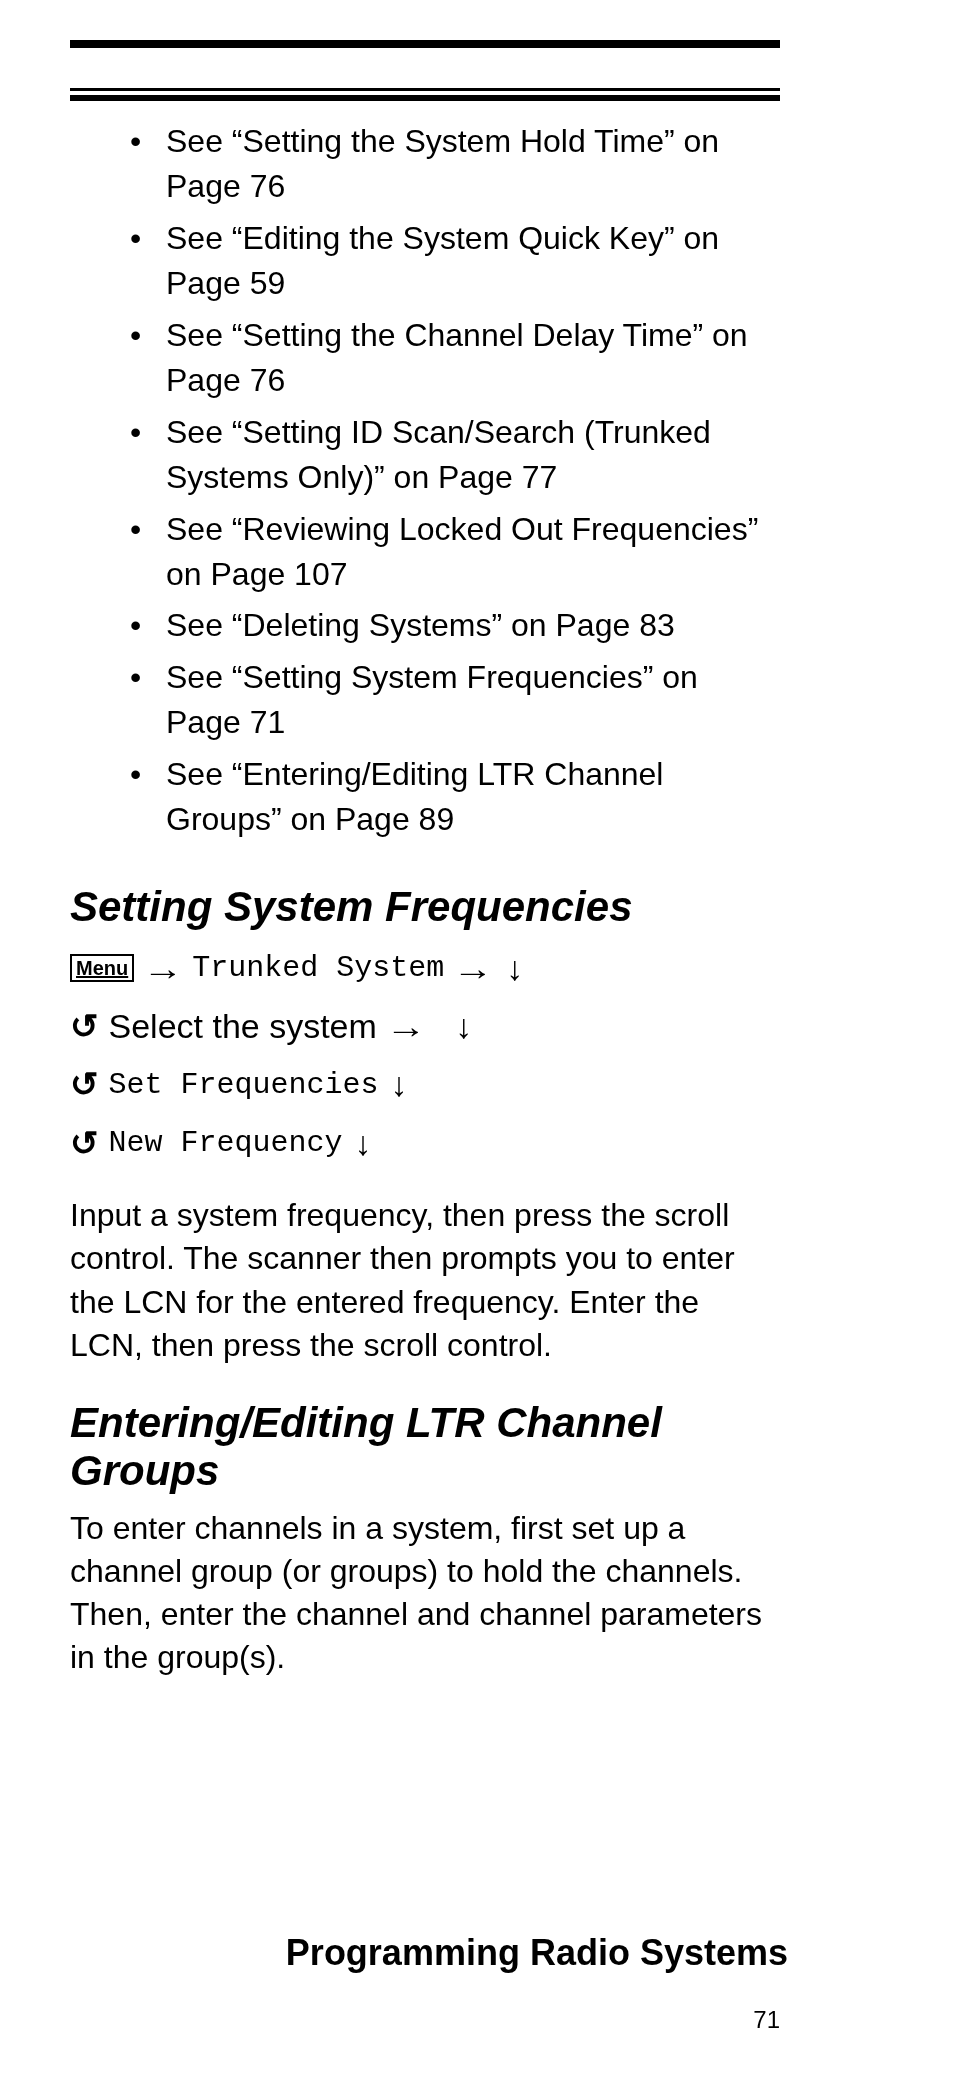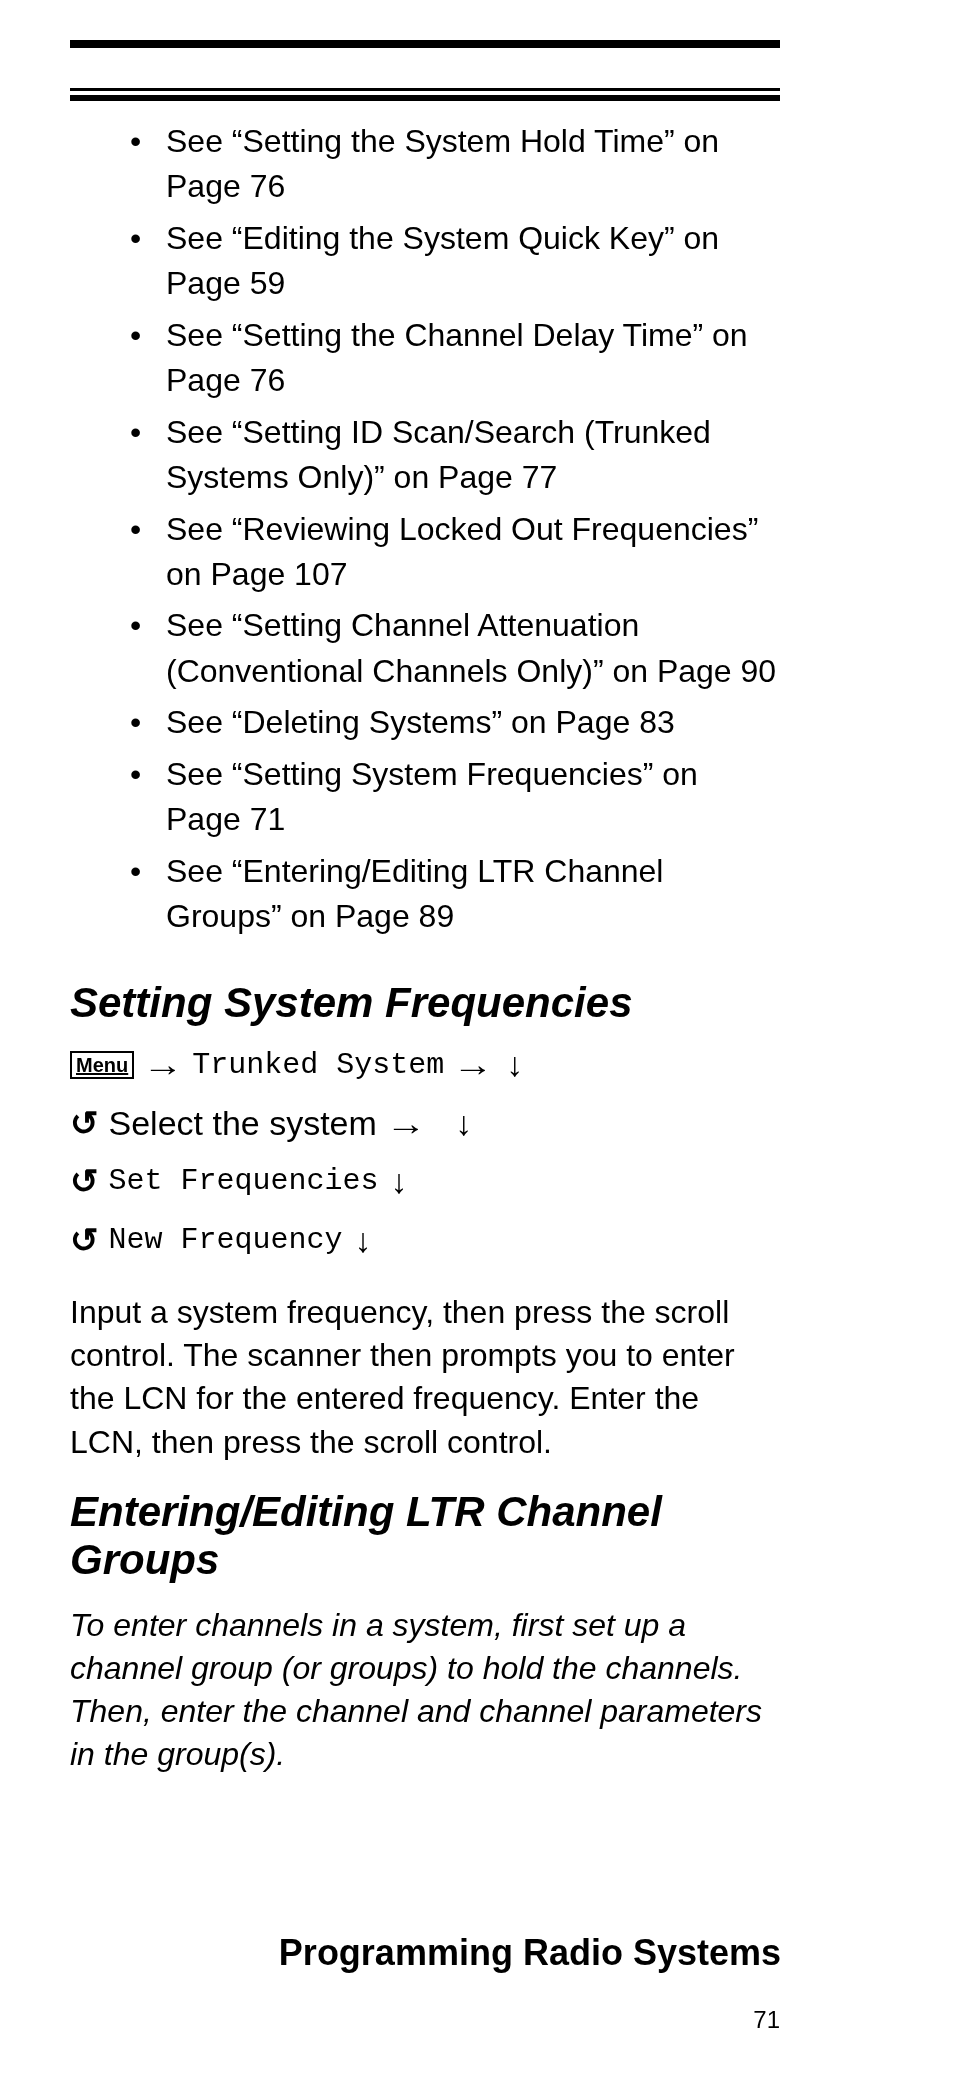--- a/index.html
+++ b/index.html
@@ -44,21 +44,21 @@
     content: "•";
     position: absolute;
     left: 0;
     top: 0;
     font-size: 32px;
   }
   h2.section {
     font-size: 42px;
     font-weight: bold;
     font-style: italic;
-    margin: 24px 0 10px 0;
+    margin: 32px 0 10px 0;
     font-family: Arial, Helvetica, sans-serif;
   }
   .navline {
     font-size: 30px;
     line-height: 1.6;
     margin: 4px 0;
     display: flex;
     align-items: center;
     flex-wrap: wrap;
     gap: 8px;
@@ -116,21 +116,21 @@
     padding: 0 4px;
     line-height: 1.2;
     font-family: Arial, Helvetica, sans-serif;
     text-decoration: underline;
     vertical-align: middle;
     position: relative;
     top: -2px;
   }
   .footer-title {
     position: absolute;
-    right: 59px;
+    right: 52px;
     bottom: 110px;
     font-size: 36px;
     font-weight: bold;
     font-family: Arial, Helvetica, sans-serif;
   }
   .page-number {
     position: absolute;
     right: 60px;
     bottom: 50px;
     font-size: 24px;
@@ -146,21 +146,20 @@
   <hr class="rule-thick">
 
   <div class="rule-thin-over-thick"></div>
 
   <ul class="refs">
     <li>See “Setting the System Hold Time” on Page 76</li>
     <li>See “Editing the System Quick Key” on Page 59</li>
     <li>See “Setting the Channel Delay Time” on Page 76</li>
     <li>See “Setting ID Scan/Search (Trunked Systems Only)” on Page 77</li>
     <li>See “Reviewing Locked Out Frequencies” on Page 107</li>
-    <li>See “Setting Channel Attenuation (Conventional Channels Only)” on Page 90</li>
     <li>See “Deleting Systems” on Page 83</li>
     <li>See “Setting System Frequencies” on Page 71</li>
     <li>See “Entering/Editing LTR Channel Groups” on Page 89</li>
   </ul>
 
   <h2 class="section">Setting System Frequencies</h2>
 
   <div class="navline">
     <span class="menu-key">Menu</span>
     <span class="arrow-right">→</span>
@@ -187,18 +186,18 @@
     <span class="scroll-icon">↻</span>
     <span class="mono">New Frequency</span>
     <span class="arrow-down">↓</span>
   </div>
 
   <p class="body">Input a system frequency, then press the scroll control. The scanner then prompts you to enter the LCN for the entered frequency. Enter the LCN, then press the scroll control.</p>
 
 
   <h2 class="section">Entering/Editing LTR Channel Groups</h2>
 
-  <p class="body" style="margin-top:20px;font-style:italic;">To enter channels in a system, first set up a channel group (or groups) to hold the channels. Then, enter the channel and channel parameters in the group(s).</p>
+  <p class="body" style="margin-top:12px;">To enter channels in a system, first set up a channel group (or groups) to hold the channels. Then, enter the channel and channel parameters in the group(s).</p>
 
   <div class="footer-title">Programming Radio Systems</div>
   <div class="page-number">71</div>
 
 </div>
 
 </body></html>

